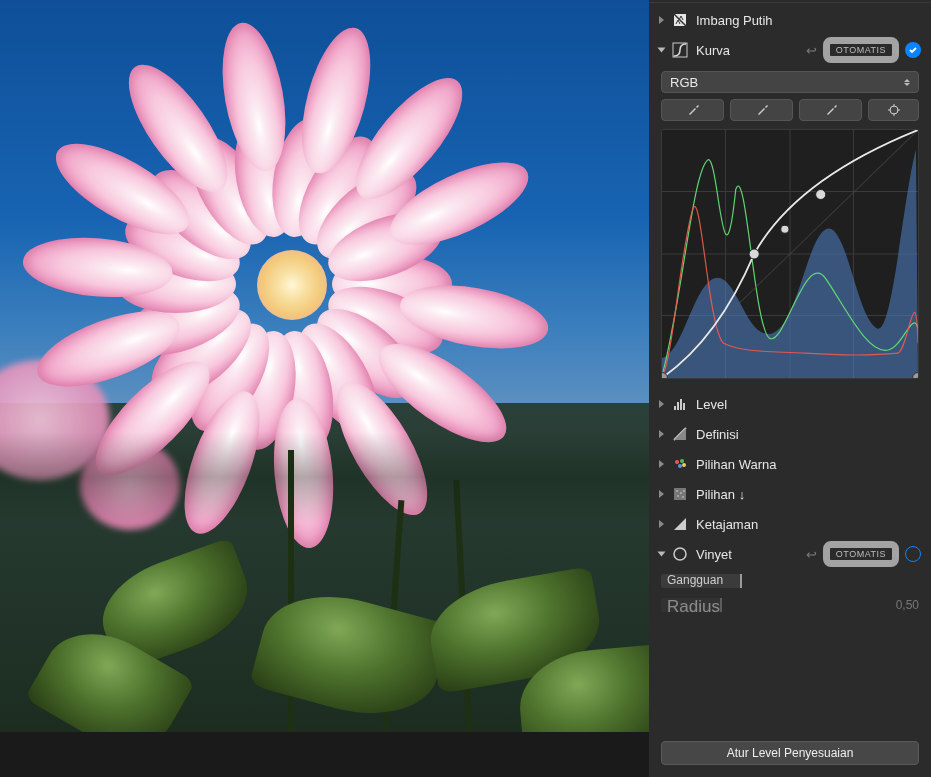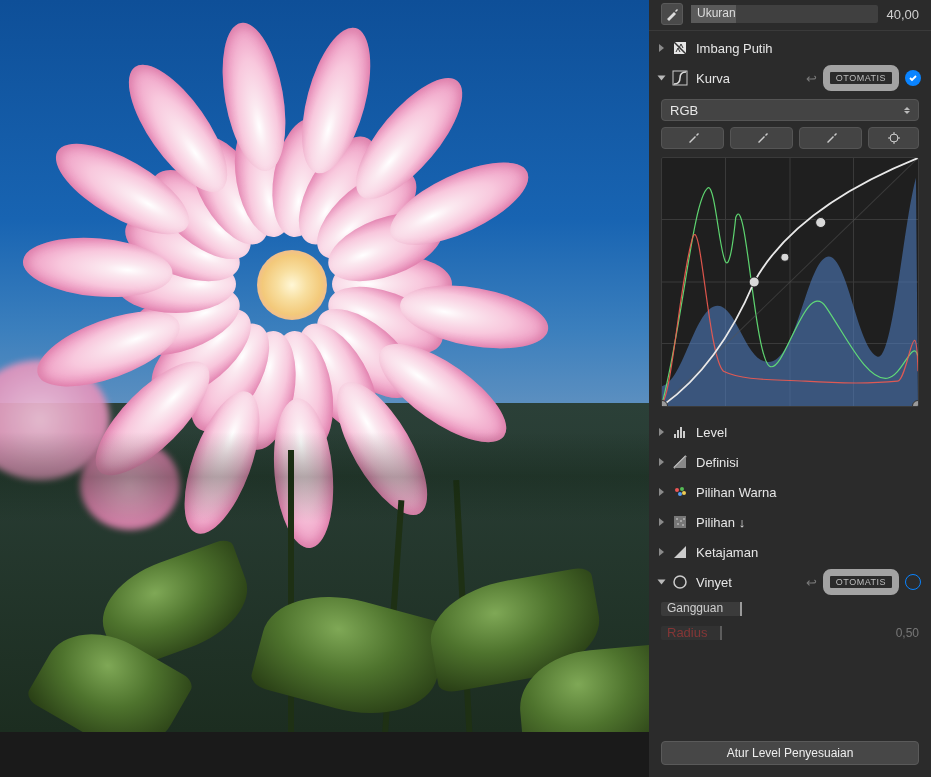--- a/index.html
+++ b/index.html
@@ -111,32 +111,20 @@
       <div class="leaf" style="top:600px; left:260px; width:180px; height:110px; transform:rotate(15deg);"></div>
       <div class="leaf" style="top:580px; left:430px; width:170px; height:100px; transform:rotate(-10deg);"></div>
       <div class="leaf" style="top:640px; left:40px; width:140px; height:100px; transform:rotate(30deg);"></div>
       <div class="leaf" style="top:650px; left:520px; width:150px; height:110px; transform:rotate(-5deg);"></div>
       <div class="foliage"></div>
     </div>
   </div>
 
   <div class="panel">
 
-    <div class="ukuran-row">
-      <div class="pen-icon">
-        <svg width="14" height="14" viewBox="0 0 14 14">
-            <path d="M2 12 L9 5 L11 7 L4 14 Z M10 4 L12 2 L13 3 L11 5 Z" fill="#ddd"></path>
-          </svg>
-      </div>
-      <div class="ukuran-slider">
-        <div class="fill"></div>
-        <span style="position:absolute; left:6px; top:1px; font-size:12px; color:#ddd;">Ukuran</span>
-      </div>
-      <span class="value-text">40,00</span>
-    </div>
 
     <div class="divider"></div>
 
     <div class="row">
       <span class="disclosure"></span>
       <span class="tool-icon">
         <svg width="16" height="16" viewBox="0 0 16 16">
             <rect x="2" y="2" width="12" height="12" fill="#e6e6e6"></rect>
             <path d="M2 2 L14 14" stroke="#333" stroke-width="1.5"></path>
             <path d="M4 12 L6 8 L8 12 M7 8 L9 4 L11 8" stroke="#333" stroke-width="1" fill="none"></path>
@@ -303,21 +291,21 @@
       <div class="strength-row">
         <div class="strength-track">
           <div class="slit"></div>
           <span style="position:absolute; left:6px; top:0; font-size:12px; color:#cfcfcf;">Gangguan</span>
         </div>
       </div>
 
       <div class="strength-row faded">
         <div class="strength-track">
           <div class="slit" style="width:60px;"></div>
-          <span style="position:absolute; left:6px; top:0; font-size:13px; color:#ef4444;">Radius</span>
+          <span style="position:absolute; left:6px; top:0; font-size:17px; color:#ffffff;">Radius</span>
           <span style="margin-left:auto; font-size:12px; color:#cfcfcf;">0,50</span>
         </div>
       </div>
 
     </div>
 
     <div class="reset-btn-row">
       <button class="reset-btn">Atur Level Penyesuaian</button>
     </div>
 

